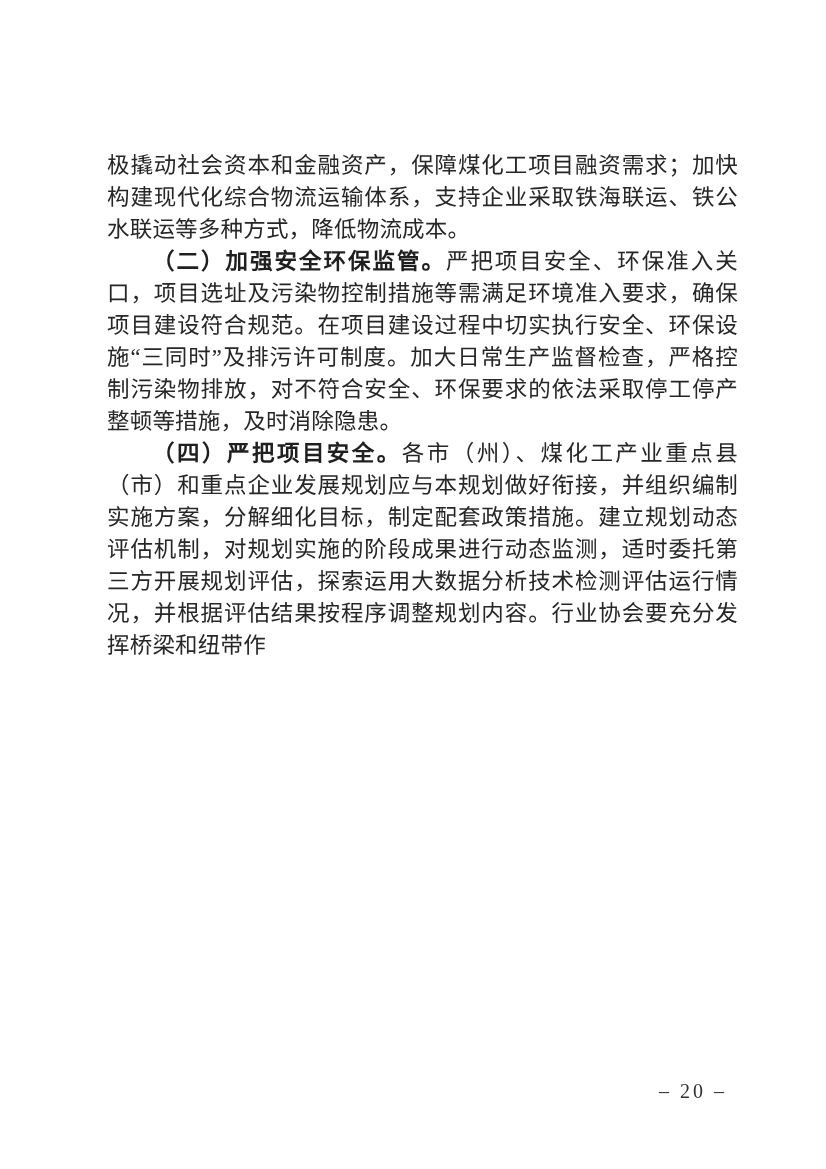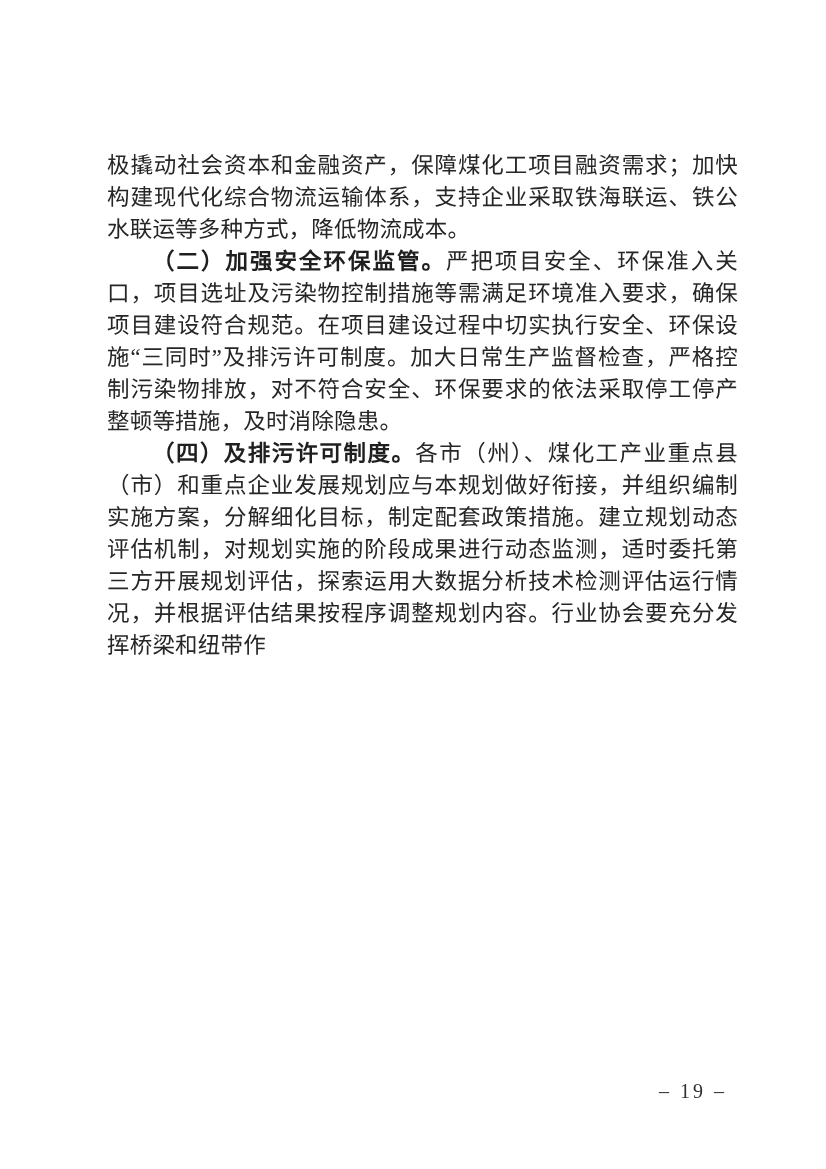--- a/index.html
+++ b/index.html
@@ -65,20 +65,20 @@
     <p class="para no-indent">
       <span>极撬动社会资本和金融资产，保障煤化工项目融资需求；加快构建现代化综合物流运输体系，支持企业采取铁海联运、铁公水联运等多种方式，降低物流成本。</span>
     </p>
 
     <p class="para">
       <span class="section-heading">（二）加强安全环保监管。</span><span>严把项目安全、环保准入关口，项目选址及污染物控制措施等需满足环境准入要求，确保项目建设符合规范。在项目建设过程中切实执行安全、环保设施“三同时”及排污许可制度。加大日常生产监督检查，严格控制污染物排放，对不符合安全、环保要求的依法采取停工停产整顿等措施，及时消除隐患。</span>
     </p>
 
 
     <p class="para">
-      <span class="section-heading">（四）及排污许可制度。</span><span>各市（州）、煤化工产业重点县（市）和重点企业发展规划应与本规划做好衔接，并组织编制实施方案，分解细化目标，制定配套政策措施。建立规划动态评估机制，对规划实施的阶段成果进行动态监测，适时委托第三方开展规划评估，探索运用大数据分析技术检测评估运行情况，并根据评估结果按程序调整规划内容。行业协会要充分发挥桥梁和纽带作</span>
+      <span class="section-heading">（四）严把项目安全。</span><span>各市（州）、煤化工产业重点县（市）和重点企业发展规划应与本规划做好衔接，并组织编制实施方案，分解细化目标，制定配套政策措施。建立规划动态评估机制，对规划实施的阶段成果进行动态监测，适时委托第三方开展规划评估，探索运用大数据分析技术检测评估运行情况，并根据评估结果按程序调整规划内容。行业协会要充分发挥桥梁和纽带作</span>
     </p>
 
   </main>
 
-  <div class="page-number">– 19 –</div>
+  <div class="page-number">– 20 –</div>
 
 </div>
 
 </body></html>

